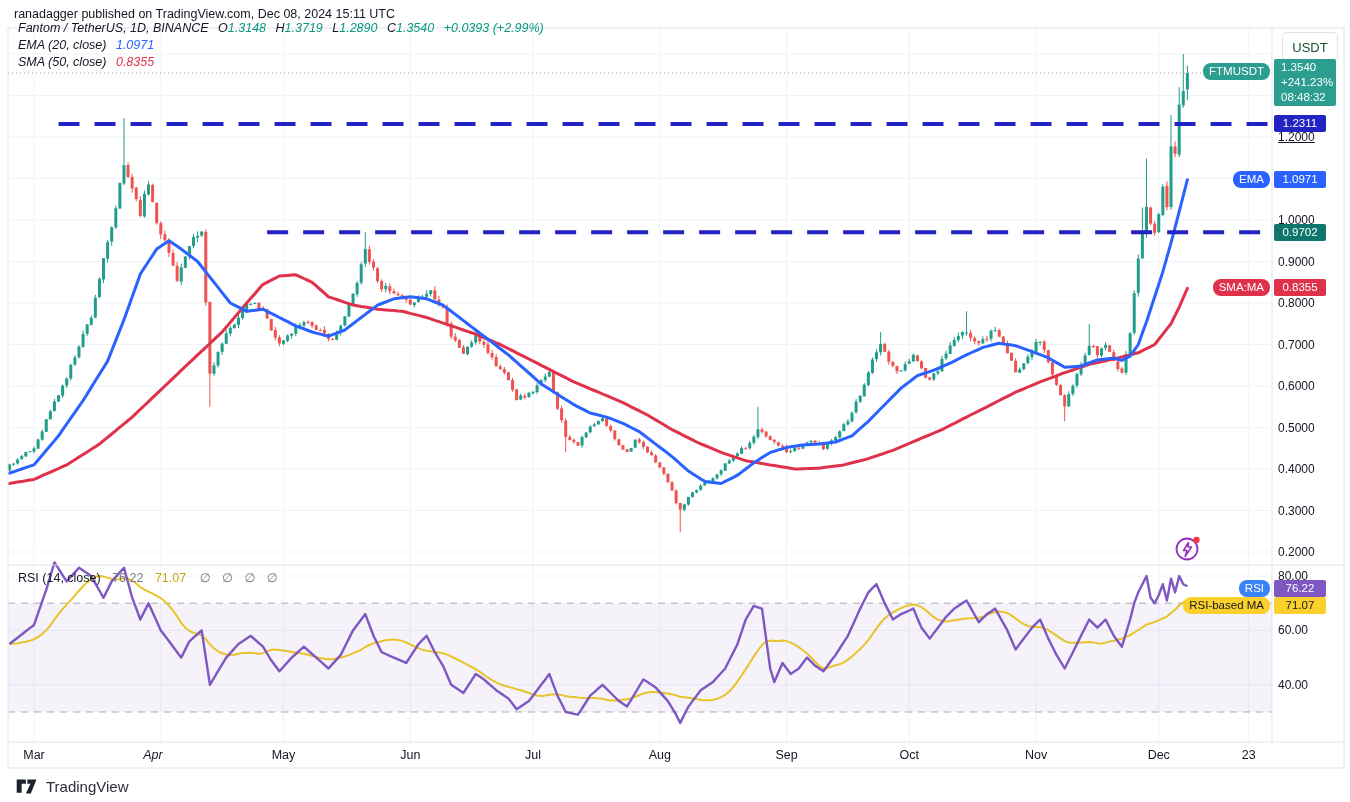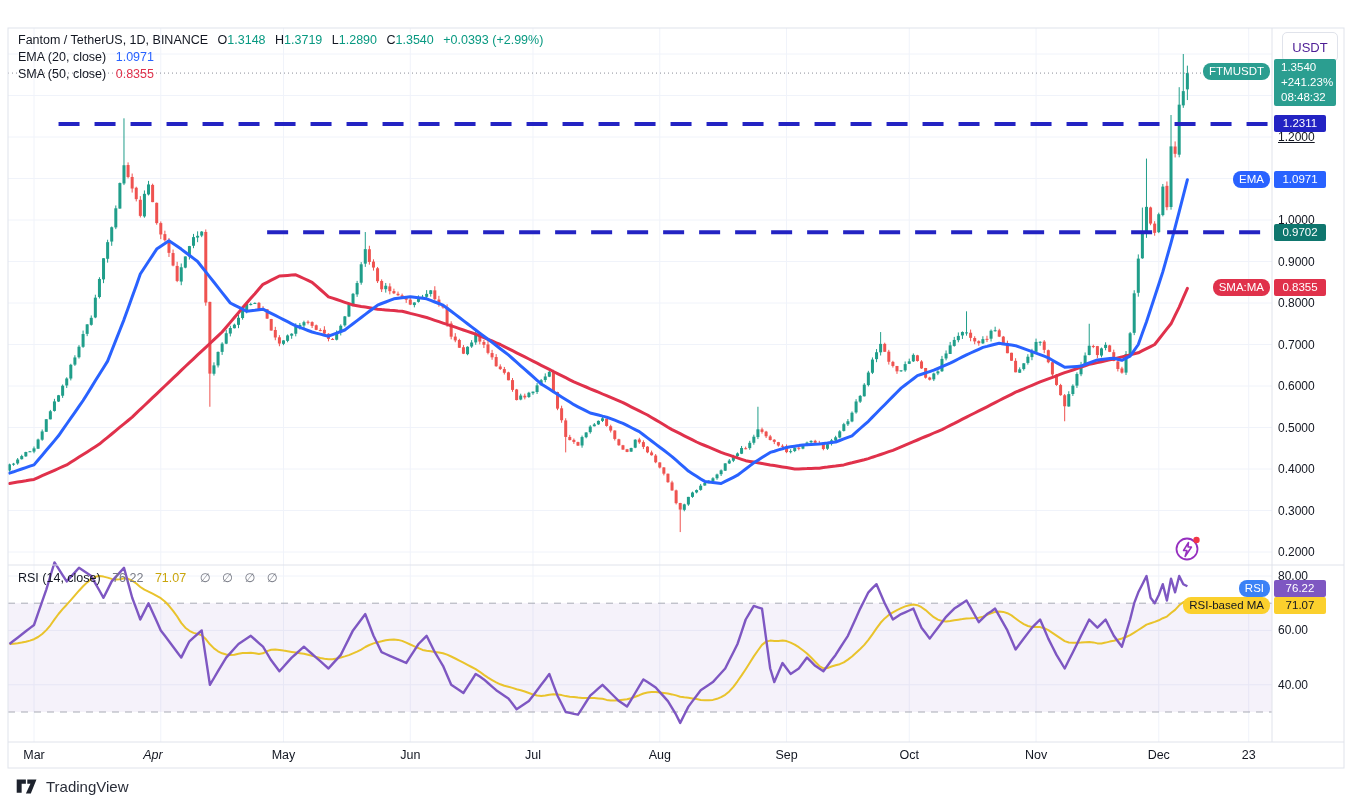--- a/index.html
+++ b/index.html
@@ -3,21 +3,21 @@
 <meta charset="utf-8">
 <style>
   * { margin:0; padding:0; box-sizing:border-box; }
   html,body { width:1350px; height:802px; background:#ffffff; overflow:hidden;
               font-family:"Liberation Sans", sans-serif; }
   #app { position:relative; width:1350px; height:802px; background:#fff; }
   svg#chart-svg { position:absolute; left:0; top:0; }
 
   .pub-header { position:absolute; left:14px; top:7px; font-size:12.5px; color:#131722; }
 
-  .legend { position:absolute; left:18px; top:32px; z-index:5; font-size:12.5px; color:#131722; }
+  .legend { position:absolute; left:18px; top:20px; z-index:5; font-size:12.5px; color:#131722;font-style:italic; }
   .legend-row { height:16px; line-height:16px; white-space:nowrap; }
   .legend-row + .legend-row { margin-top:1px; }
   .ohlc-group { margin-left:6px; }
   .ohlc-letter { color:#131722; }
   .val-up { color:#089981; }
   .val-ema { color:#2962ff; }
   .val-sma { color:#e0314b; }
 
   .rsi-legend { position:absolute; left:18px; top:570px; z-index:5; font-size:12.5px; color:#131722; white-space:nowrap; }
   .rsi-val { color:#787b86; margin-left:8px; }
@@ -29,21 +29,21 @@
            color:#fff; border-radius:8px; padding:0 6px; text-align:center; }
   .badge-ftm   { right:80px; top:63px;  background:#2b9e90; }
   .badge-ema   { right:80px; top:171px; background:#2962ff; }
   .badge-sma   { right:80px; top:279px; background:#e0314b; }
   .badge-rsi   { right:80px; top:580px; background:#3b82f6; }
   .badge-rsima { right:80px; top:597px; background:#fbd02d; color:#131722; }
 
   
   .price-axis { position:absolute; left:1272px; top:28px; width:72px; height:740px; z-index:4; }
   .usdt-btn { position:absolute; left:10px; top:4px; width:56px; height:30px; background:#fff;
-              border:1px solid #e0e3eb; border-radius:5px; font-size:13px; color:#4c1d95;
+              border:1px solid #e0e3eb; border-radius:5px; font-size:13px; color:#14532d;
               font-family:"Liberation Sans", sans-serif; cursor:pointer; }
   .last-block { position:absolute; left:2px; top:31px; width:62px; background:#2b9e90; color:#fff;
                 border-radius:2px; font-size:11.5px; line-height:15px; padding:1px 0 1px 7px; }
   .axis-label { position:absolute; left:2px; width:52px; height:17px; line-height:17px;
                 border-radius:2px; font-size:11.5px; color:#fff; text-align:center; }
   .lab-res  { top:87px;  background:#2323c3; }
   .lab-sup  { top:196px; background:#0f766e; }
   .lab-emav { top:143px; background:#2962ff; }
   .lab-smav { top:251px; background:#e0314b; }
   .lab-rsiv { top:552px; background:#7e57c2; }
@@ -58,20 +58,21 @@
 
   .footer { position:absolute; left:16px; top:775px; height:22px; display:flex; align-items:center; z-index:5; }
   .tv-mark { margin-right:6px; }
   .tv-text { font-size:15px; color:#2a2e39; }
 </style>
 </head>
 <body>
 
 <div id="app">
 
+  <div class="pub-header">ranadagger published on TradingView.com, Dec 08, 2024 15:11 UTC</div>
 
   <svg id="chart-svg" width="1350" height="802">
       <line x1="8" y1="552" x2="1272" y2="552" stroke="#f0f3fa" stroke-width="1"></line>
       <line x1="8" y1="510.5" x2="1272" y2="510.5" stroke="#f0f3fa" stroke-width="1"></line>
       <line x1="8" y1="469" x2="1272" y2="469" stroke="#f0f3fa" stroke-width="1"></line>
       <line x1="8" y1="427.5" x2="1272" y2="427.5" stroke="#f0f3fa" stroke-width="1"></line>
       <line x1="8" y1="386" x2="1272" y2="386" stroke="#f0f3fa" stroke-width="1"></line>
       <line x1="8" y1="344.5" x2="1272" y2="344.5" stroke="#f0f3fa" stroke-width="1"></line>
       <line x1="8" y1="303" x2="1272" y2="303" stroke="#f0f3fa" stroke-width="1"></line>
       <line x1="8" y1="261.5" x2="1272" y2="261.5" stroke="#f0f3fa" stroke-width="1"></line>

